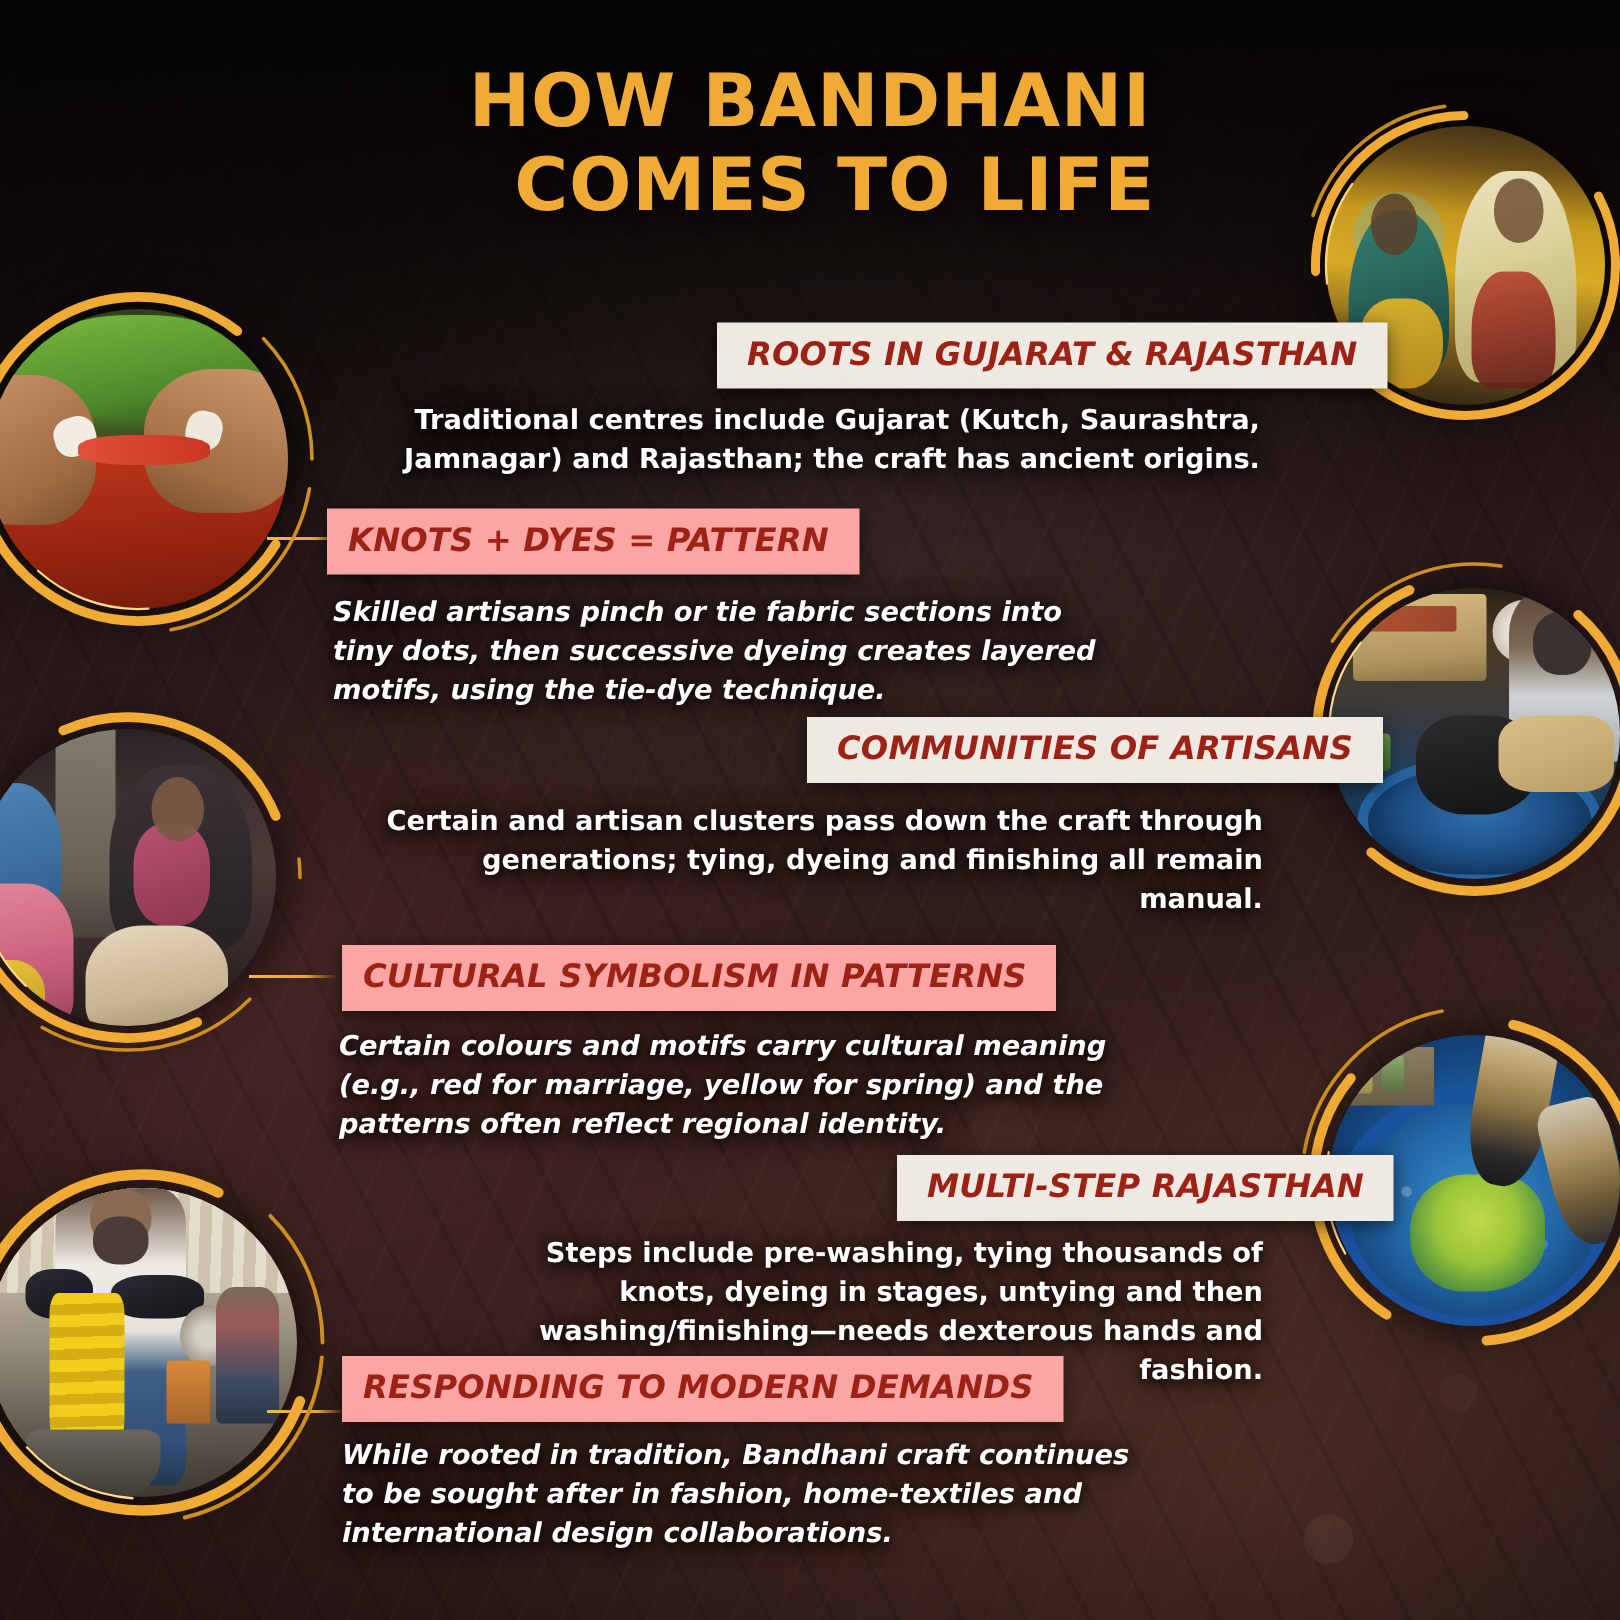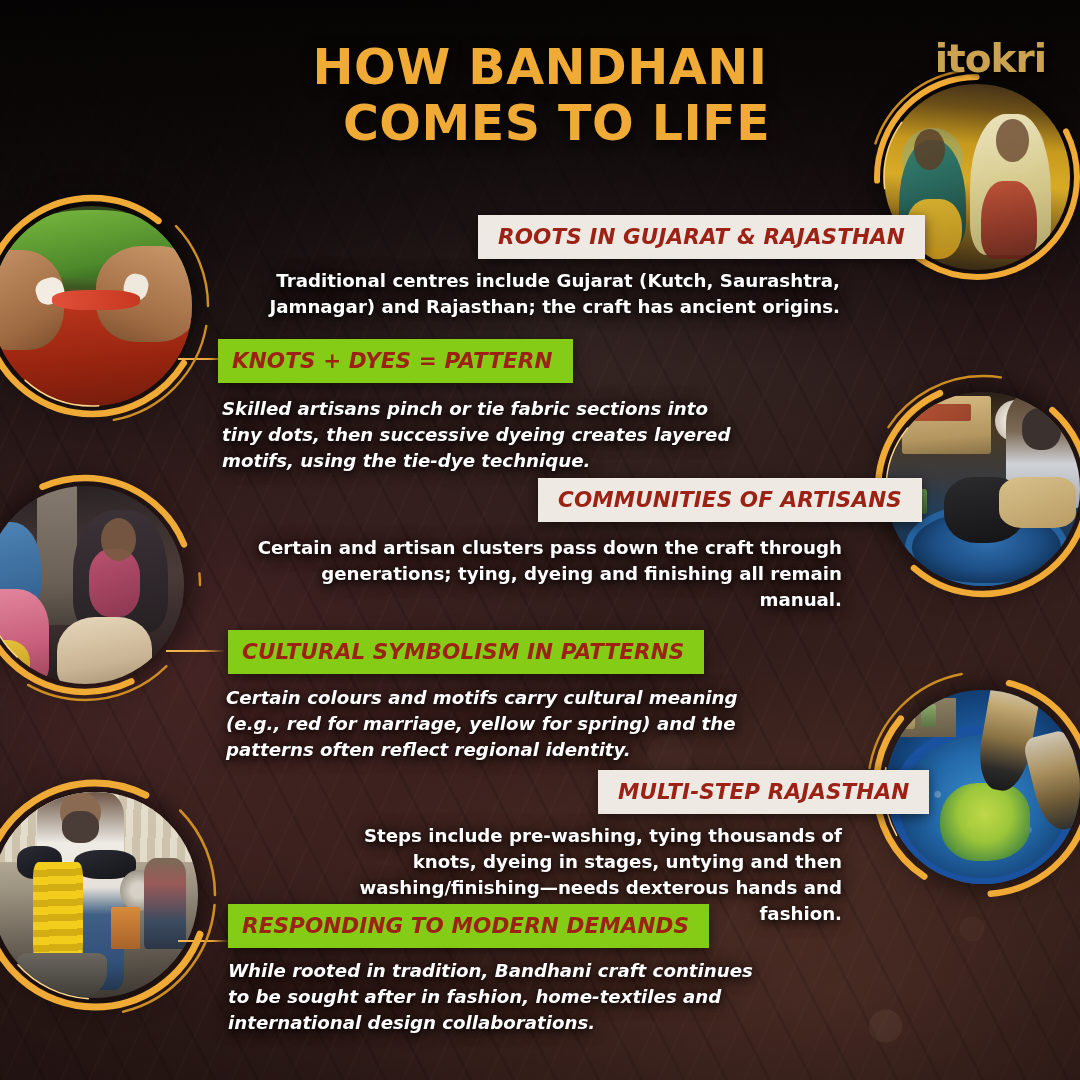--- a/index.html
+++ b/index.html
@@ -105,21 +105,21 @@
     position:absolute; z-index:28;
     padding:9px 20px 10px 20px;
     font-family:"DejaVu Sans", sans-serif;
     font-weight:700; font-style:italic;
     font-size:21.5px; letter-spacing:.1px;
     color:#9d2216;
     white-space:nowrap;
     box-shadow:0 3px 12px rgba(0,0,0,.55);
   }
   .chip.cream{ background:#eeeae3; }
-  .chip.amber{ background:#84cc16;padding-left:14px; }
+  .chip.amber{ background:#fca5a5;padding-left:14px; }
 
   
   .para{
     position:absolute; z-index:28;
     color:#ffffff;
     font-family:"DejaVu Sans", sans-serif;
     font-weight:700;
     font-size:18.2px;
     line-height:1.42;
     text-shadow:0 2px 7px rgba(0,0,0,.92), 0 0 18px rgba(0,0,0,.7);
@@ -222,21 +222,20 @@
 <body>
 
 <div id="poster">
 
   <div class="bg-layer bg-base"></div>
   <div class="bg-layer bg-folds"></div>
   <div class="bg-layer bg-motifs"></div>
   <div class="bg-layer bg-vignette"></div>
   <div class="bg-layer bg-topdark"></div>
 
-  <div class="logo">itokri</div>
 
   <div class="title">
     <span>HOW BANDHANI</span>
     <span class="l2">COMES TO LIFE</span>
   </div>
 
   <div class="circ" style="left:884px; top:84px; width:186px; height:186px;">
     <div class="ph ph-women2">
       <span class="f1"></span>
         <span class="f2"></span>

